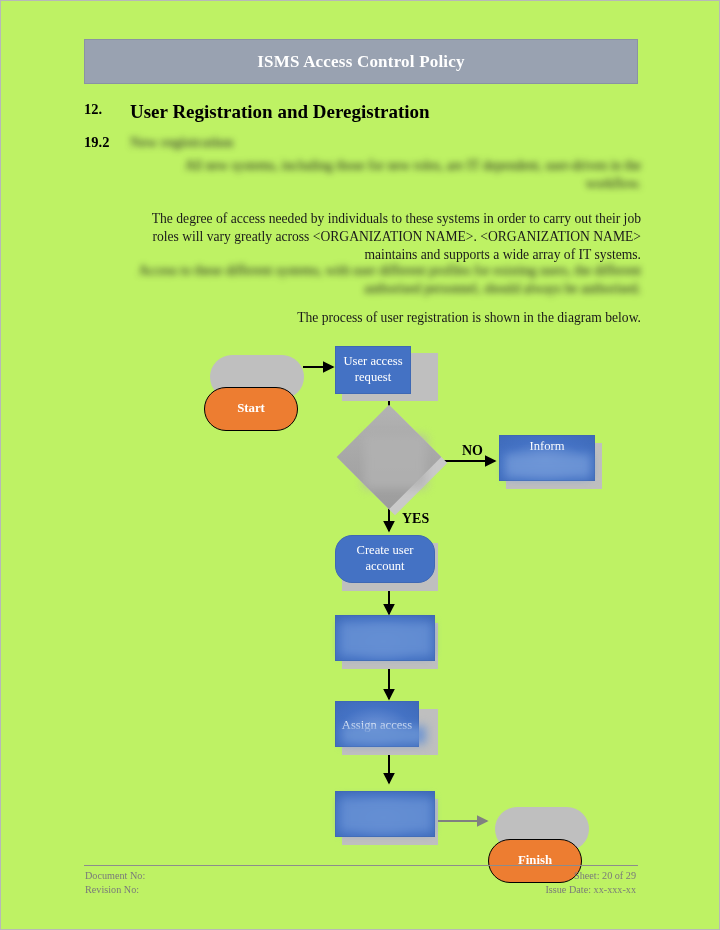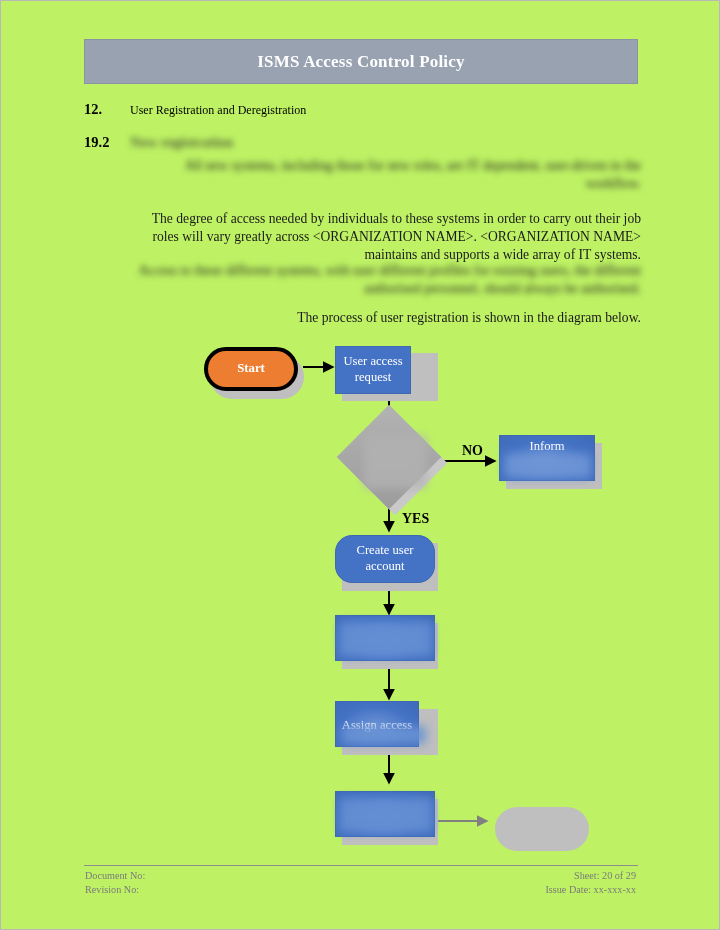--- a/index.html
+++ b/index.html
@@ -48,25 +48,25 @@
     align-items: flex-start;
   }
   .sec-num {
     font-weight: bold;
     font-size: 14.5px;
     color: #000;
     width: 46px;
     flex: none;
   }
   .sec-title {
-    font-weight: normal;
-    font-size: 12px;
+    font-weight: bold;
+    font-size: 19px;
     color: #000;
   }
-  #sec12 { left: 83px; top: 100px; align-items: flex-end; }
+  #sec12 { left: 83px; top: 100px; }
   #sec121 { left: 83px; top: 133px; }
 
   .blurred {
     color: rgba(40,40,40,0.72);
     filter: blur(3.4px);
     -webkit-filter: blur(3.4px);
     user-select: none;
   }
   .blurred-heading {
     font-weight: bold;
@@ -116,23 +116,24 @@
     background: #4472c4;
     border: 1px solid #3e68b4;
   }
   .box-blue-grad {
     background: radial-gradient(ellipse at 48% 58%, #6f95d8 0%, #4472c4 58%, #3e6ab9 100%);
     border: 1px solid #3e68b4;
   }
   .term-orange {
     background: #ed7d31;
     border-radius: 26px;
-    border: 4px solid #000000;
+    border: 1px solid #000000;
     font-weight: bold;
     font-size: 12.8px;
+    margin-top: 40px;
   }
   .term-orange-shadow {
     background: #bfbfbf;
     border-radius: 26px;
   }
   .diamond-wrap {
     position: absolute;
   }
   .diamond {
     position: absolute;
@@ -278,20 +279,23 @@
       <span>Assign  access</span>
       <div class="blur-fill" style="left:6px; top:24px; width:84px; height:18px; background:rgba(104,146,212,0.9);"></div>
     </div>
 
     <div class="shadow" style="left:341px; top:468px; width:96px; height:46px;"></div>
     <div class="node box-blue-grad" style="left:334px; top:460px; width:100px; height:46px;">
       <div class="blur-fill" style="left:4px; top:6px; width:92px; height:34px; background:rgba(100,142,210,0.92);"></div>
     </div>
 
     <div class="shadow term-orange-shadow" style="left:494px; top:476px; width:94px; height:44px;"></div>
+    <div class="node term-orange" style="left:487px; top:468px; width:94px; height:44px;">
+      <span>Finish</span>
+    </div>
 
     <span class="edge-label" style="left:461px; top:112px;">NO</span>
     <span class="edge-label" style="left:401px; top:180px;">YES</span>
 
   </div>
 
   <div class="footer-rule"></div>
   <div class="footer footer-left">
     <div>Document No:</div>
     <div>Revision No:</div>

